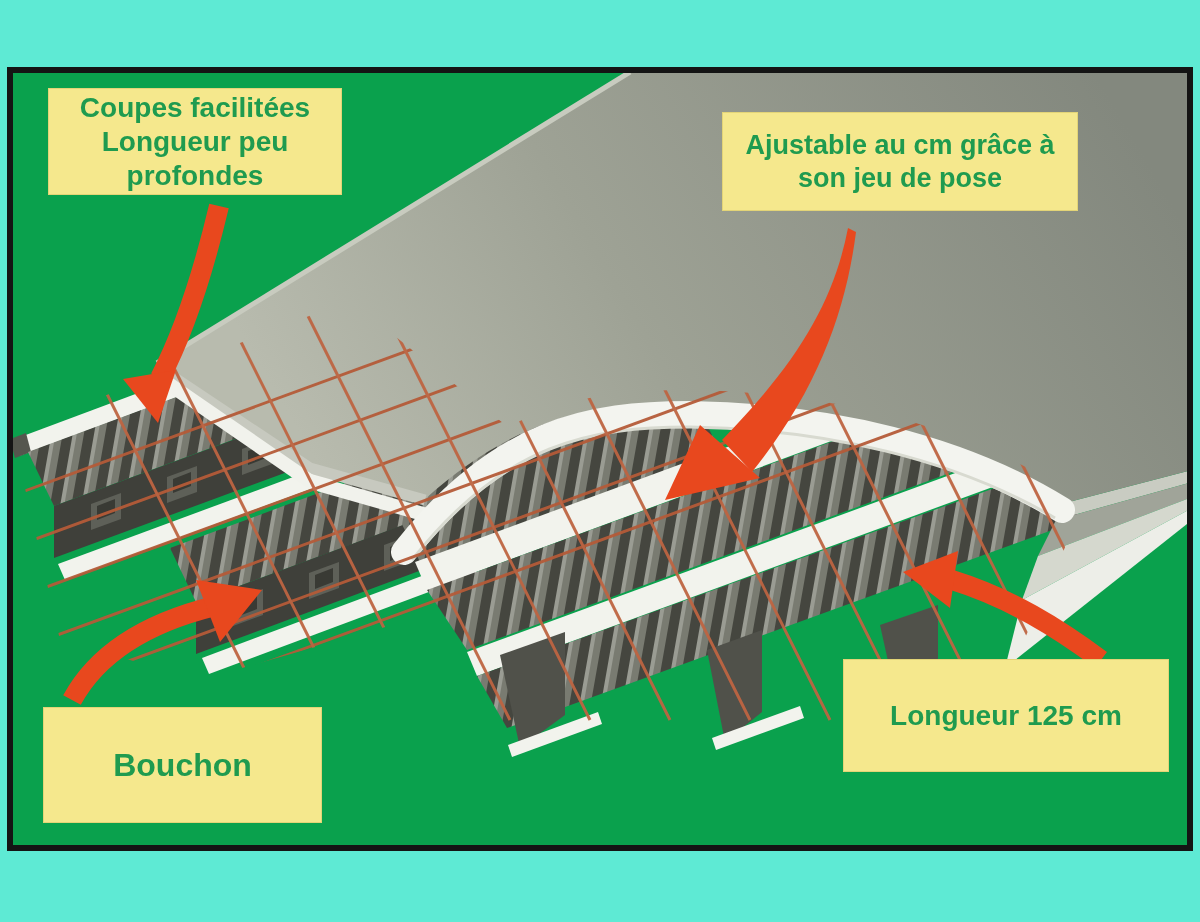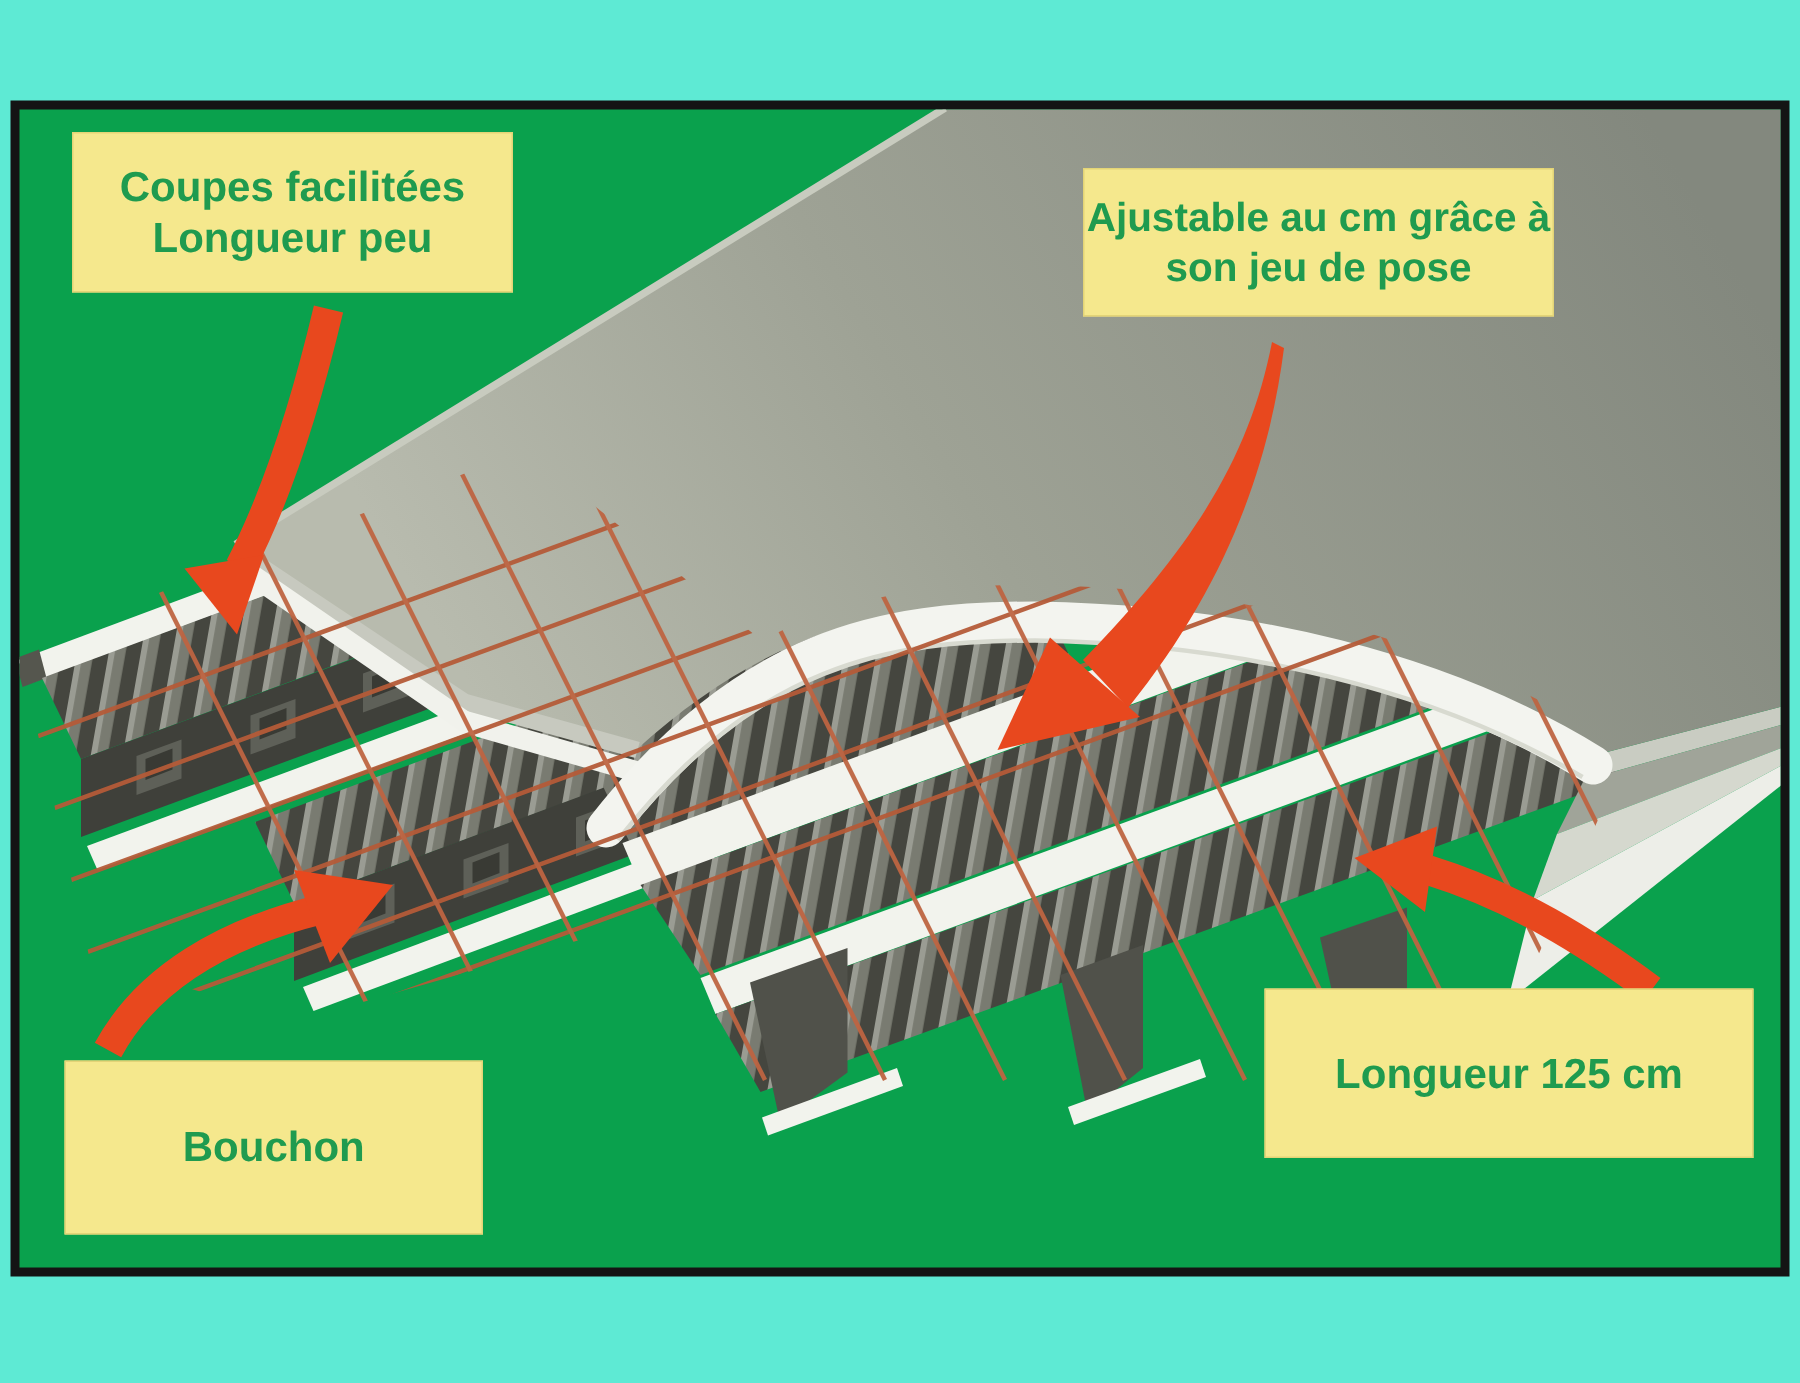--- a/index.html
+++ b/index.html
@@ -8,22 +8,22 @@
     font-family:"Liberation Sans", sans-serif;overflow:hidden;
   }
   #scene{position:absolute;left:0;top:0;}
   .callout{
     position:absolute;display:flex;flex-direction:column;justify-content:center;
     background:#F5E88D;color:#1F9B4F;text-align:center;font-weight:bold;
     box-sizing:border-box;border:1px solid #e3d477;
   }
   .callout .ln{display:block;}
   .c1{left:48px;top:88px;width:294px;height:107px;font-size:28px;line-height:34px;}
-  .c2{left:722px;top:112px;width:314px;height:99px;font-size:27px;line-height:33px;}
-  .c3{left:43px;top:707px;width:279px;height:116px;font-size:28px;line-height:36px;}
+  .c2{left:722px;top:112px;width:356px;height:99px;font-size:27px;line-height:33px;}
+  .c3{left:43px;top:707px;width:279px;height:116px;font-size:32px;line-height:36px;}
   .c4{left:843px;top:659px;width:326px;height:113px;font-size:28px;line-height:36px;}
 </style>
 </head>
 <body>
 
 <div id="stage">
 
   <svg id="scene" width="1200" height="922" viewBox="0 0 1200 922">
     <defs>
       <linearGradient id="slabg" gradientUnits="userSpaceOnUse" x1="1100" y1="80" x2="350" y2="520">
@@ -148,20 +148,21 @@
           <path d="M1101,660 C1058,628 1010,598 952,580" stroke="#E8481E" stroke-width="20" fill="none"></path>
           <polygon points="903,572 958,551 950,608"></polygon>
         </g>
       </g>
     </g>
   </svg>
 
   <div class="callout c1">
     <span class="ln">Coupes facilitées</span>
     <span class="ln">Longueur peu</span>
+    <span class="ln">profondes</span>
   </div>
 
   <div class="callout c2">
     <span class="ln">Ajustable au cm grâce à</span>
     <span class="ln">son jeu de pose</span>
   </div>
 
   <div class="callout c3">
     <span class="ln">Bouchon</span>
   </div>

